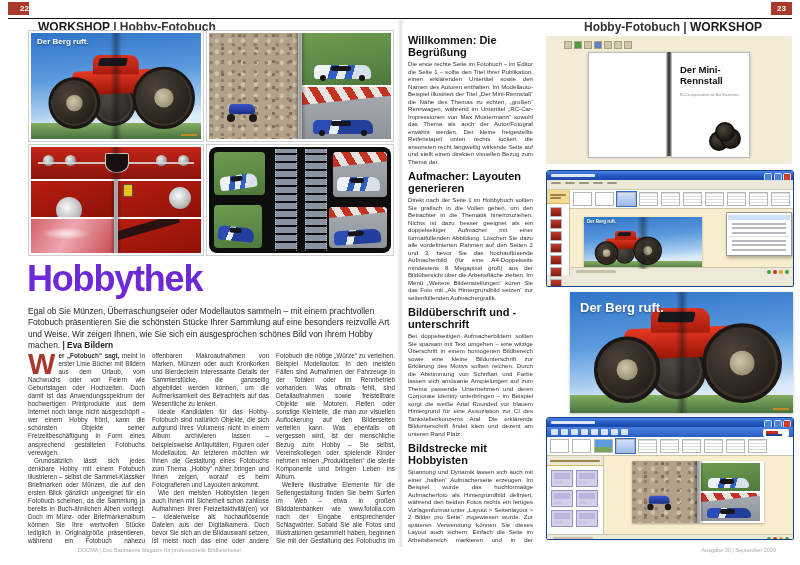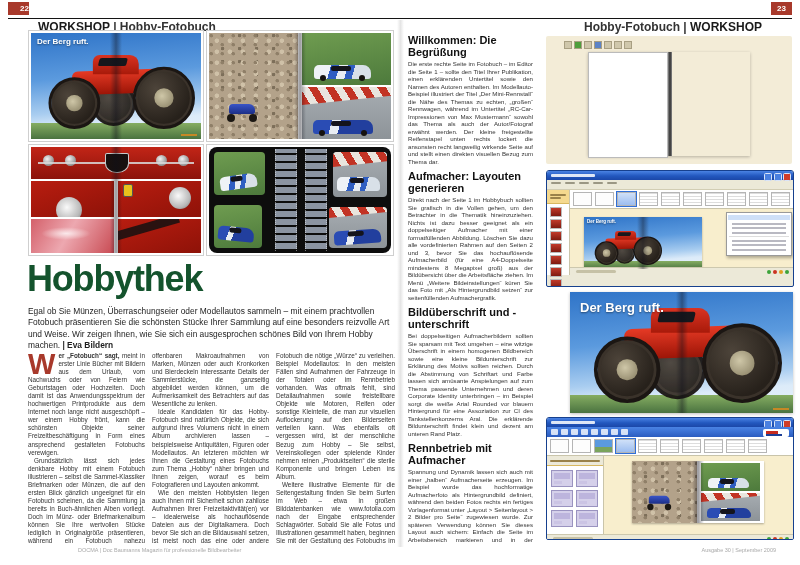--- a/index.html
+++ b/index.html
@@ -77,21 +77,21 @@
   .smear{position:absolute;left:12%;top:22%;width:60%;height:40%;border-radius:50%;
          background:radial-gradient(ellipse,rgba(255,255,255,.75),rgba(255,255,255,0) 70%);}
   .wing{position:absolute;left:-6%;top:12%;width:80%;height:9px;background:#2a1210;transform:rotate(-16deg);}
   
   .filmbg{background:#0d0d0d;border-radius:8px;}
   .fstrip{position:absolute;top:2%;bottom:2%;width:11%;
           background:repeating-linear-gradient(0deg,#0d0d0d 0 2px,#8b94a2 2px 8px);
           border-left:1px dotted rgba(255,255,255,.45);border-right:1px dotted rgba(255,255,255,.45);}
   .fphoto{position:absolute;border-radius:4px;overflow:hidden;}
   
-  .headline{position:absolute;left:27px;top:258px;font-size:36px;font-weight:bold;color:#14532d;letter-spacing:-1.2px;}
+  .headline{position:absolute;left:27px;top:258px;font-size:36px;font-weight:bold;color:#6d28d9;letter-spacing:-1.2px;}
   .intro{position:absolute;left:28px;top:306px;width:368px;font-size:8.4px;line-height:11.4px;color:#1d1d1d;}
   .intro b{font-weight:bold;}
   .bodycol{position:absolute;top:352px;width:117px;height:192px;font-size:6.35px;line-height:8.05px;
            text-align:justify;color:#333;overflow:hidden;}
   .bodycol p{margin:0;}
   .bodycol p.ind{text-indent:6px;}
   .dropcap{float:left;font-size:29px;line-height:22px;font-weight:bold;color:#a8392b;margin:1px 3px 0 0;}
   .leadb{font-weight:bold;}
   
   .rcol{position:absolute;left:408px;top:34px;width:125px;height:508px;overflow:hidden;}
@@ -301,37 +301,46 @@
     <p class="ind">Weitere illustrative Elemente für die Seitengestaltung finden Sie beim Surfen im Web – etwa in großen Bilddatenbanken wie www.fotolia.com nach der Eingabe entsprechender Schlagwörter. Sobald Sie alle Fotos und Illustrationen gesammelt haben, beginnen Sie mit der Gestaltung des Fotobuchs im Editor, zum Beispiel im „Online-Fotoservice“ von CEWE (www.cewe.de).</p>
   </div>
 
   <div class="rcol">
     <h3>Willkommen: Die Begrüßung</h3>
     <p>Die erste rechte Seite im Fotobuch – im Editor die Seite 1 – sollte den Titel Ihrer Publikation, einen erklärenden Untertitel sowie den Namen des Autoren enthalten. Im Modellauto-Beispiel illustriert der Titel „Der Mini-Rennstall“ die Nähe des Themas zu echten, „großen“ Rennwagen, während im Untertitel „RC-Car-Impressionen von Max Mustermann“ sowohl das Thema als auch der Autor/Fotograf erwähnt werden. Der kleine freigestellte Reifenstapel unten rechts lockert die ansonsten recht langweilig wirkende Seite auf und stellt einen direkten visuellen Bezug zum Thema dar.</p>
     <h3>Aufmacher: Layouten generieren</h3>
     <p>Direkt nach der Seite 1 im Hobbybuch sollten Sie grafisch in die Vollen gehen, um den Betrachter in die Thematik hineinzuziehen. Nichts ist dazu besser geeignet als ein doppelseitiger Aufmacher mit einer formatfüllenden Abbildung. Löschen Sie dazu alle vordefinierten Rahmen auf den Seiten 2 und 3, bevor Sie das hochauflösende Aufmacherbild (für eine A4-Doppelseite mindestens 8 Megapixel groß) aus der Bildübersicht über die Arbeitsfläche ziehen. Im Menü „Weitere Bildeinstellungen“ küren Sie das Foto mit „Als Hintergrundbild setzen“ zur seitenfüllenden Aufmachergrafik.</p>
     <h3>Bildüberschrift und -unterschrift</h3>
     <p>Bei doppelseitigen Aufmacherbildern sollten Sie sparsam mit Text umgehen – eine witzige Überschrift in einem homogenen Bildbereich sowie eine kleine Bildunterschrift zur Erklärung des Motivs sollten reichen. Durch die Abstimmung von Schriftart und Farbe lassen sich amüsante Anspielungen auf zum Thema passende Unternehmen und deren Corporate Identity unterbringen – im Beispiel sorgt die weiße Arial Rounded vor blauem Hintergrund für eine Assoziation zur CI des Tankstellenkonzerns Aral. Die erklärende Bildunterschrift findet klein und dezent am unteren Rand Platz.</p>
-    <h3>Rennbetrieb mit Aufmacher</h3>
+    <h3>Bildstrecke mit Hobbyisten</h3>
     <p>Spannung und Dynamik lassen sich auch mit einer „halben“ Aufmacherseite erzeugen. Im Beispiel wurde das hochformatige Aufmacherfoto als Hintergrundbild definiert, während den beiden Fotos rechts ein fertiges Vorlagenformat unter „Layout &gt; Seitenlayout &gt; 2 Bilder pro Seite“ zugewiesen wurde. Zur späteren Verwendung können Sie dieses Layout auch sichern: Einfach die Seite im Arbeitsbereich markieren und in der Werkzeugleiste auf „Layout speichern“ klicken. Sie erkennen das gespeicherte Layout an dem grünen Stern im Kreis links oben in den Layout-Miniaturen.</p>
   </div>
 
   <div class="edcover">
     <div class="mini-toolbar">
       <i></i>
         <i class="g"></i>
         <i></i>
         <i class="bl"></i>
         <i></i>
         <i></i>
         <i></i>
     </div>
     <div class="bookspread">
       <div class="bookpage"></div>
       <div class="bookgut"></div>
+      <div class="bookpage">
+        <div class="cover-title">Der Mini-Rennstall</div>
+        <div class="cover-sub">RC-Car-Impressionen von Max Mustermann</div>
+        <div class="tirestack">
+          <div class="tire" style="left:0;bottom:0;width:16px;height:16px;"></div>
+          <div class="tire" style="left:11px;bottom:2px;width:17px;height:17px;"></div>
+          <div class="tire" style="left:6px;bottom:9px;width:16px;height:16px;"></div>
+        </div>
+      </div>
     </div>
   </div>
 
   <div class="xpwin" style="left:546px;top:170px;width:246px;height:115px;">
     <div class="xptitle">
       <div class="xttext"></div>
       <div class="xbtns">
           <i></i>
           <i></i>
           <i class="x"></i>

